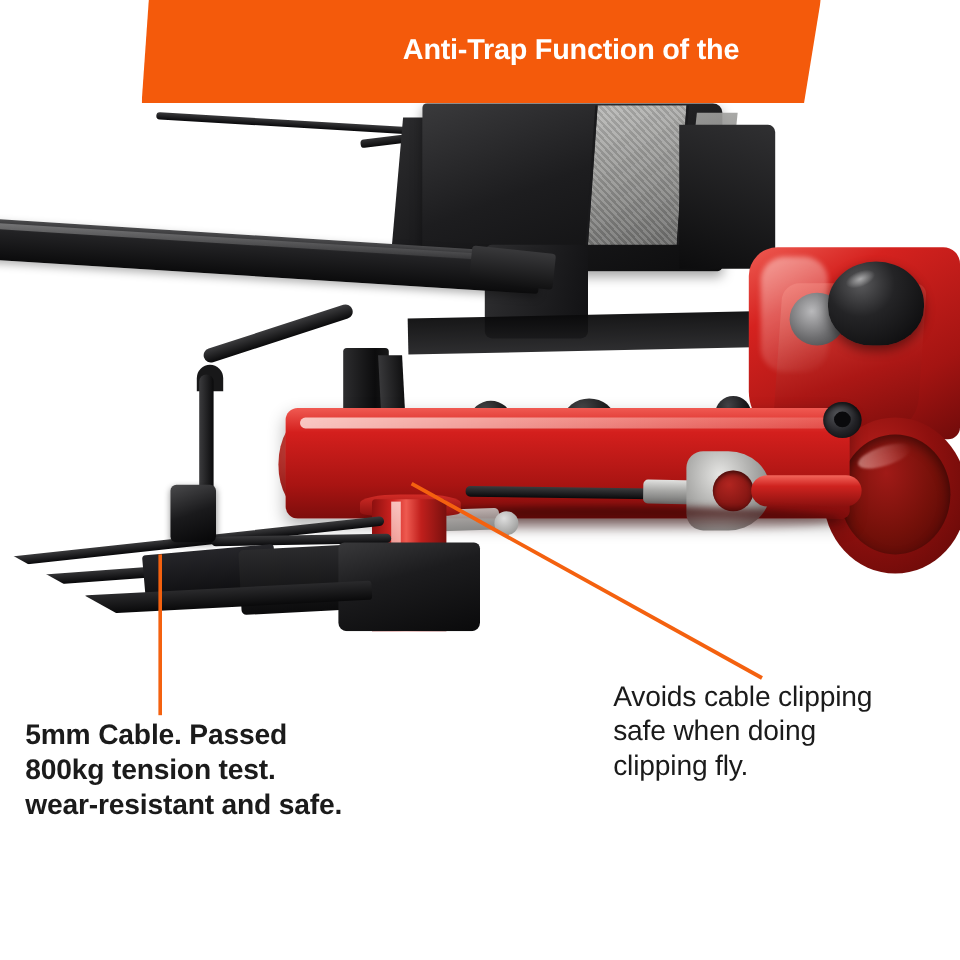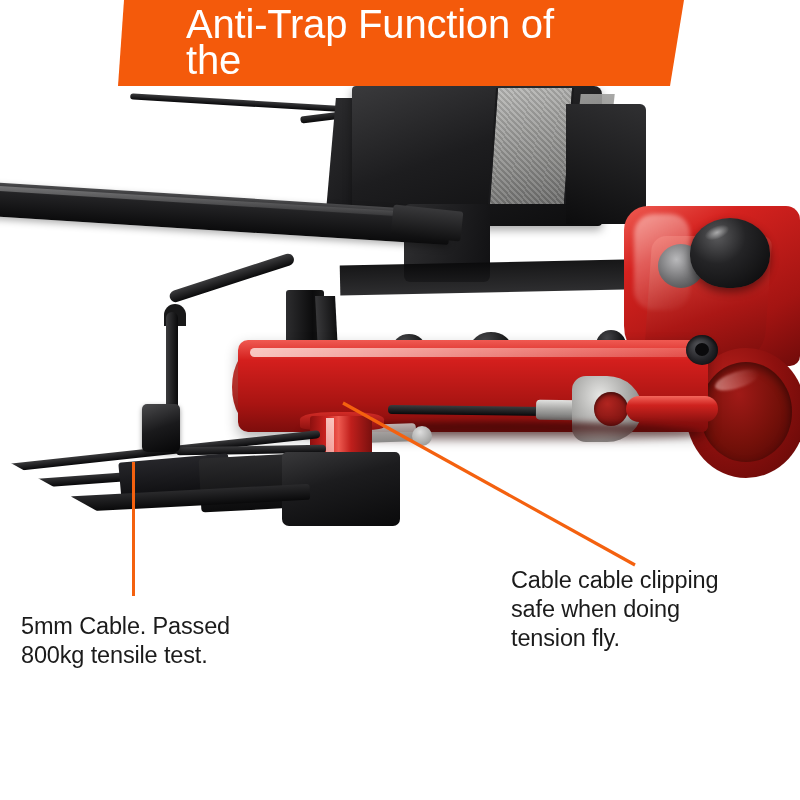--- a/index.html
+++ b/index.html
@@ -25,24 +25,24 @@
     height: 86px;
     background: #f45a0b;
     -webkit-clip-path: polygon(6px 0, 566px 0, 552px 86px, 0px 86px);
     clip-path: polygon(6px 0, 566px 0, 552px 86px, 0px 86px);
     display: flex;
     align-items: center;
     justify-content: center;
   }
   .banner-title {
     color: #ffffff;
-    font-size: 40px;
-    font-weight: normal;
+    font-size: 24px;
+    font-weight: bold;
     line-height: 36px;
-    text-align: left;
+    text-align: right;
     letter-spacing: -0.2px;
     width: 430px;
     margin-top: -2px;
   }
 
   
   .photo {
     position: absolute;
     left: 0;
     top: 86px;
@@ -415,21 +415,21 @@
   }
 
   
   .caption {
     position: absolute;
     color: #1b1b1b;
     font-size: 23.5px;
     line-height: 29px;
     letter-spacing: -0.15px;
   }
-  .caption-left { left: 21px; top: 612px; width: 300px; }
+  .caption-left { left: 21px; top: 598px; width: 300px; font-weight: bold; }
   .caption-right { left: 511px; top: 566px; width: 265px; }
 </style>
 </head>
 <body>
 
 <div id="page">
 
   <div class="banner">
     <div class="banner-title">
       <span>Anti-Trap Function of the</span>
@@ -510,22 +510,23 @@
   </div>
 
   <div class="leader-left"></div>
 
   <svg class="leader-right" viewBox="0 0 310 180" width="310" height="180">
     <line x1="8" y1="8" x2="300" y2="170" stroke="#f4610f" stroke-width="3.2"></line>
   </svg>
 
   <div class="caption caption-left">
     <div>5mm Cable. Passed</div>
-    <div>800kg tensile test.</div>
+    <div>800kg tension test.</div>
+    <div>wear-resistant and safe.</div>
   </div>
 
   <div class="caption caption-right">
-    <div>Cable cable clipping</div>
+    <div>Avoids cable clipping</div>
     <div>safe when doing</div>
-    <div>tension fly.</div>
+    <div>clipping fly.</div>
   </div>
 
 </div>
 
 </body></html>

